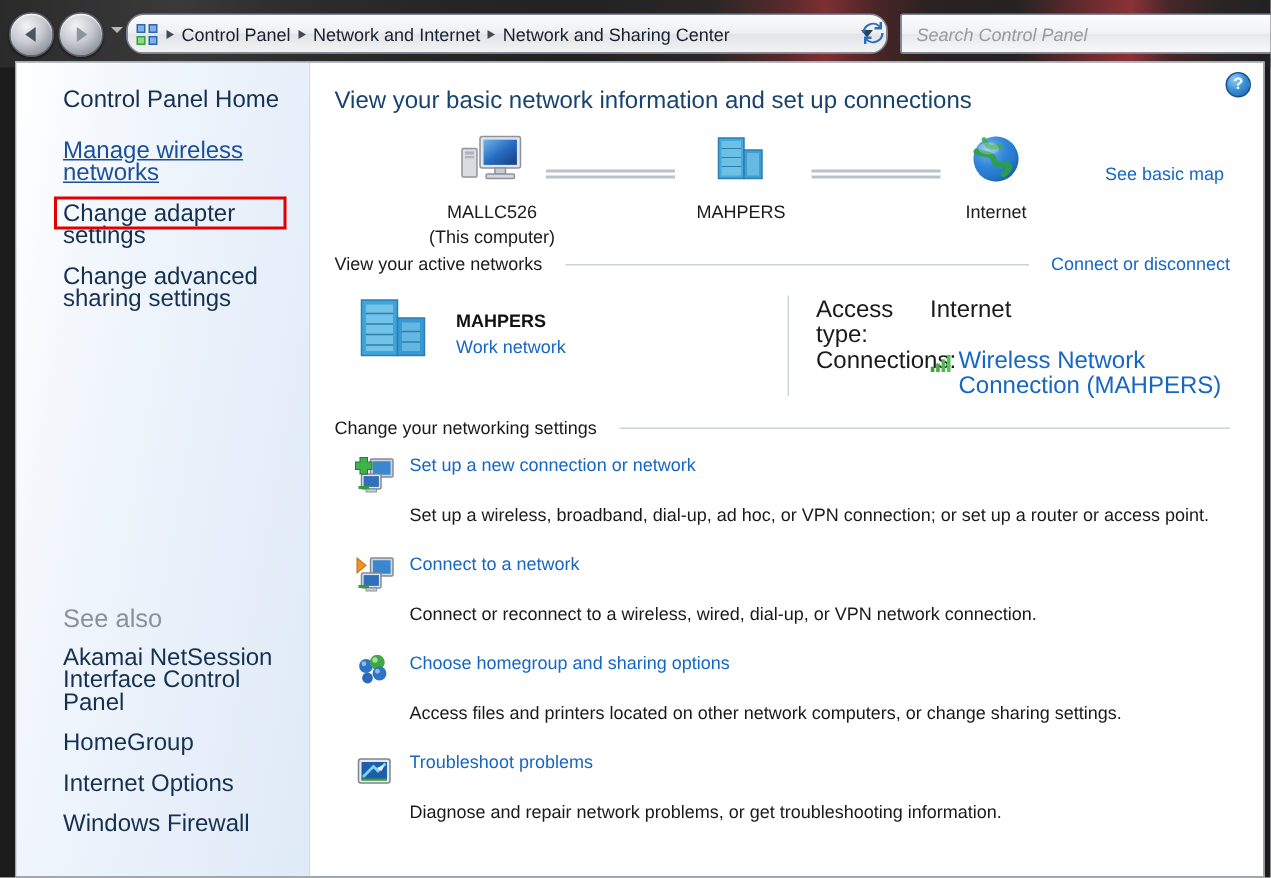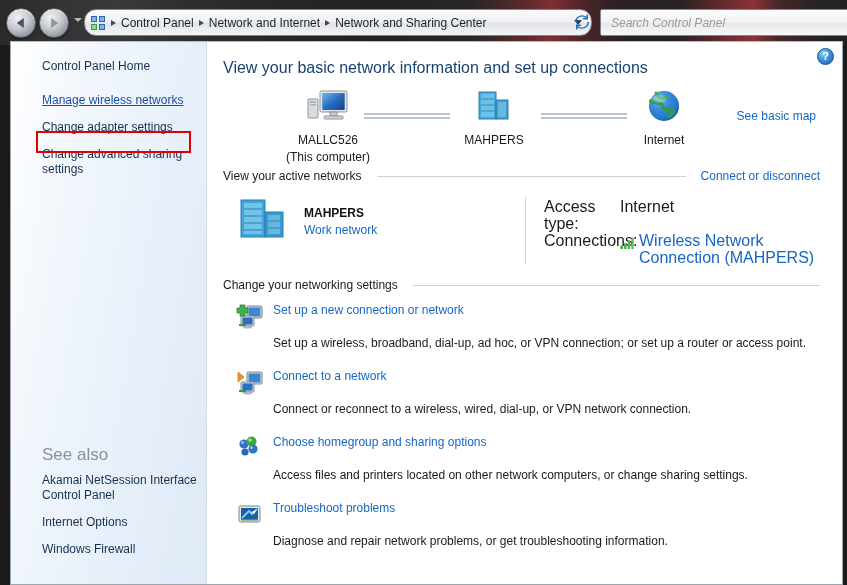--- a/index.html
+++ b/index.html
@@ -114,21 +114,21 @@
 
   
   #sidebar {
     width: 196px; flex: none; height: 100%;
     background: linear-gradient(100deg, #ffffff 0%, #f4f8fd 22%, #e8f0fa 60%, #dfeaf7 100%);
     border-right: 1px solid #d6dde5;
     padding: 14px 0 0 0;
     position: relative;
   }
   .side-link {
-    display: block; font-size: 12px; color: #16304f;
+    display: block; font-size: 16px; color: #16304f;
     padding: 3px 8px 3px 31px; line-height: 15px; cursor: pointer;
   }
   .side-link.task { color: #16304f; }
   .side-link.seealso-link { color: #16304f; }
   #side-home { margin-bottom: 13px; }
   #sidebar-tasks .side-link { margin-bottom: 6px; }
   #highlight-box {
     position: absolute; left: 25px; top: 89px;
     width: 155px; height: 22px;
     border: 2px solid #e00000;
@@ -287,20 +287,21 @@
       <span class="side-link task" id="link-manage-wireless">Manage wireless networks</span>
       <span class="side-link task">Change adapter settings</span>
       <span class="side-link task">Change advanced sharing settings</span>
     </div>
 
     <div id="highlight-box"></div>
 
     <div id="seealso-section">
       <div id="seealso-title">See also</div>
       <span class="side-link seealso-link">Akamai NetSession Interface Control Panel</span>
+      <span class="side-link seealso-link">HomeGroup</span>
       <span class="side-link seealso-link">Internet Options</span>
       <span class="side-link seealso-link">Windows Firewall</span>
     </div>
   </div>
 
   <div id="content">
 
     <div id="help-btn">?</div>
 
     <h1 id="page-heading">View your basic network information and set up connections</h1>

